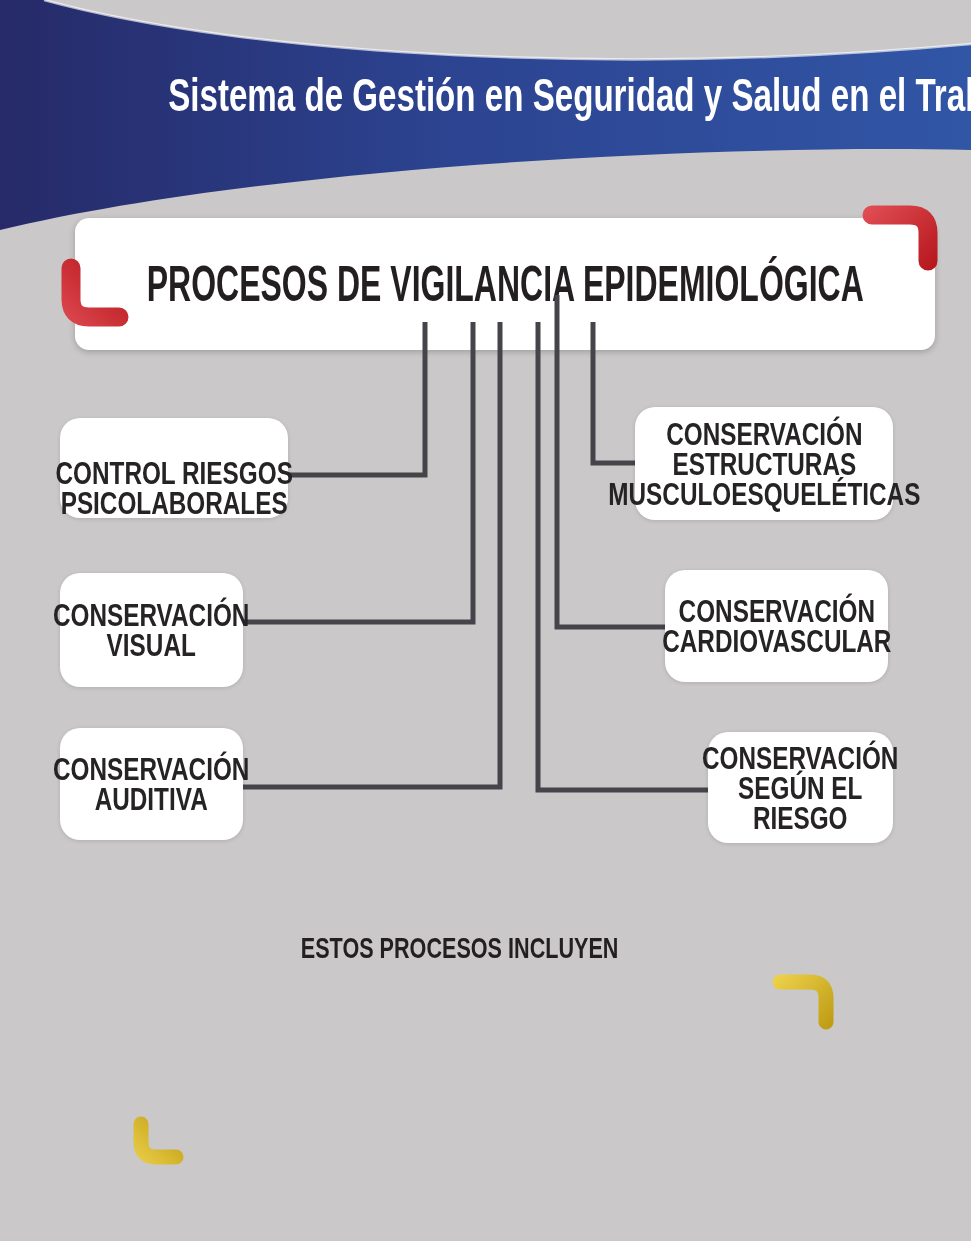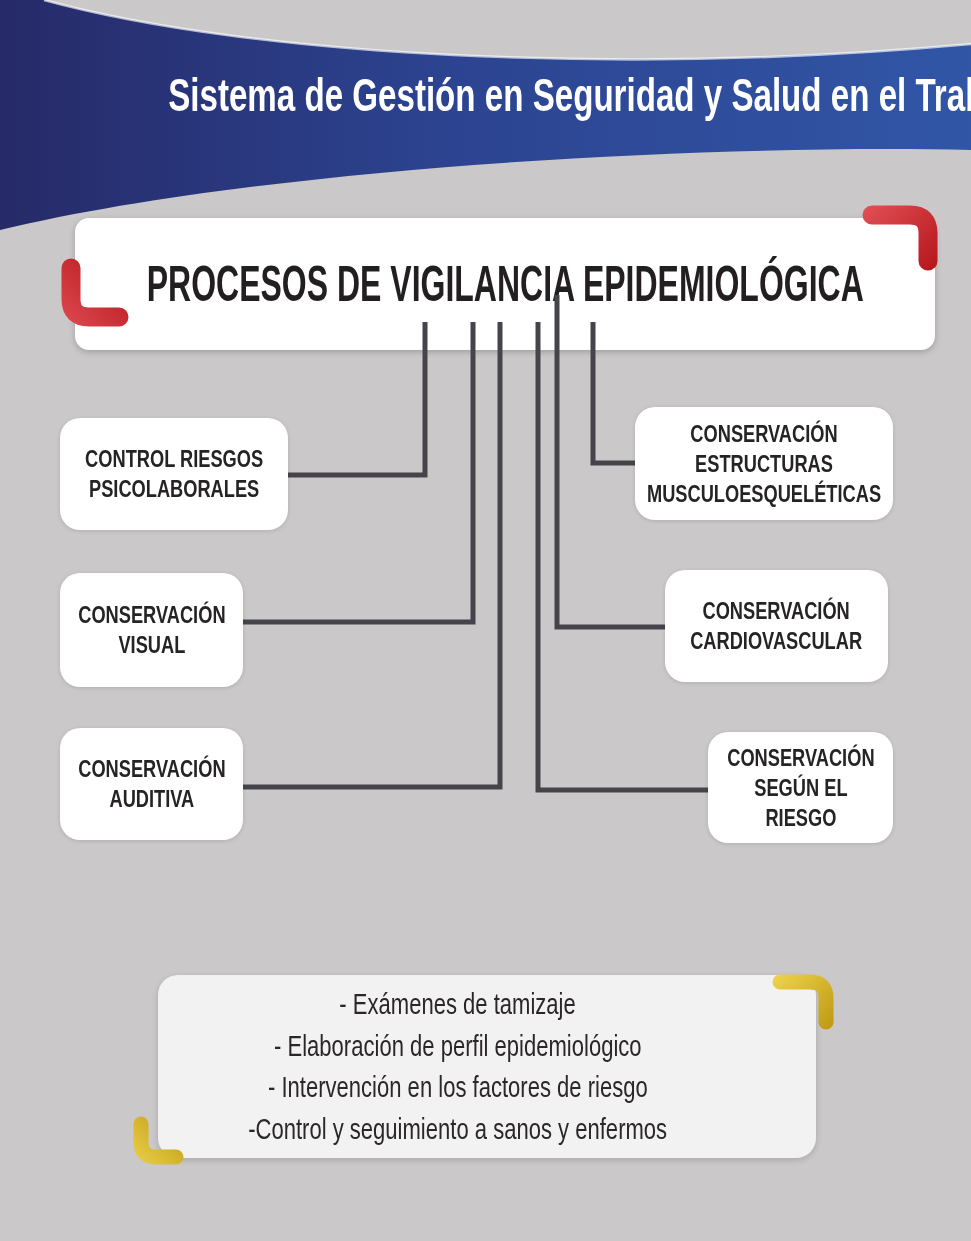--- a/index.html
+++ b/index.html
@@ -24,23 +24,23 @@
     border-radius:14px;box-shadow:0 2px 6px rgba(0,0,0,.22);z-index:2;
     display:flex;align-items:center;justify-content:center;}
   #title-box .t{font-size:50px;font-weight:bold;color:var(--ink,#231f20);line-height:1;}
   #title-box .sx{transform:scaleX(.64);}
   
   #net-svg{left:0;top:0;z-index:3;pointer-events:none;}
   .conn{fill:none;stroke:var(--line,#46444b);stroke-width:5;}
   
   .node{background:var(--box-white,#fff);border-radius:20px;z-index:4;
     box-shadow:0 1px 4px rgba(0,0,0,.13);display:flex;align-items:center;justify-content:center;
-    text-align:center;color:var(--node-ink,#262324);font-weight:bold;font-size:24px;line-height:30px;}
+    text-align:center;color:var(--node-ink,#262324);font-weight:bold;font-size:32px;line-height:30px;}
   .node .sx{transform:scaleX(.76);display:block;}
-  #node-0{left:60px;top:418px;width:228px;height:112px;}
+  #node-0{left:60px;top:418px;width:228px;height:100px;align-items:flex-end;}
   #node-1{left:60px;top:573px;width:183px;height:114px;}
   #node-2{left:60px;top:728px;width:183px;height:112px;}
   #node-3{left:635px;top:407px;width:258px;height:113px;}
   #node-4{left:665px;top:570px;width:223px;height:112px;}
   #node-5{left:708px;top:732px;width:185px;height:111px;}
   
   #bottom-heading{left:160px;top:931px;width:600px;text-align:center;z-index:2;
     font-weight:bold;font-size:30px;line-height:34px;color:var(--ink,#231f20);}
   #bottom-heading .sx{transform:scaleX(.72);}
   #list-box{left:158px;top:975px;width:658px;height:183px;background:var(--list-bg,#f3f2f2);
@@ -142,25 +142,18 @@
       </div>
   </div>
   <div id="node-5" class="node abs">
     <div>
         <span class="sx">CONSERVACIÓN</span>
          <span class="sx">SEGÚN EL</span>
          <span class="sx">RIESGO</span>
       </div>
   </div>
 
+  <div id="bottom-heading" class="abs">
+    <span class="sx">ESTOS PROCESOS INCLUYEN</span>
+  </div>
 
-  <div id="list-box" class="abs">
-    <div class="list-item">
-      <span class="sx">- Exámenes de tamizaje</span></div>
-    <div class="list-item">
-      <span class="sx">- Elaboración de perfil epidemiológico</span></div>
-    <div class="list-item">
-      <span class="sx">- Intervención en los factores de riesgo</span></div>
-    <div class="list-item">
-      <span class="sx">-Control y seguimiento a sanos y enfermos</span></div>
-  </div>
 
 </div>
 
 </body></html>

